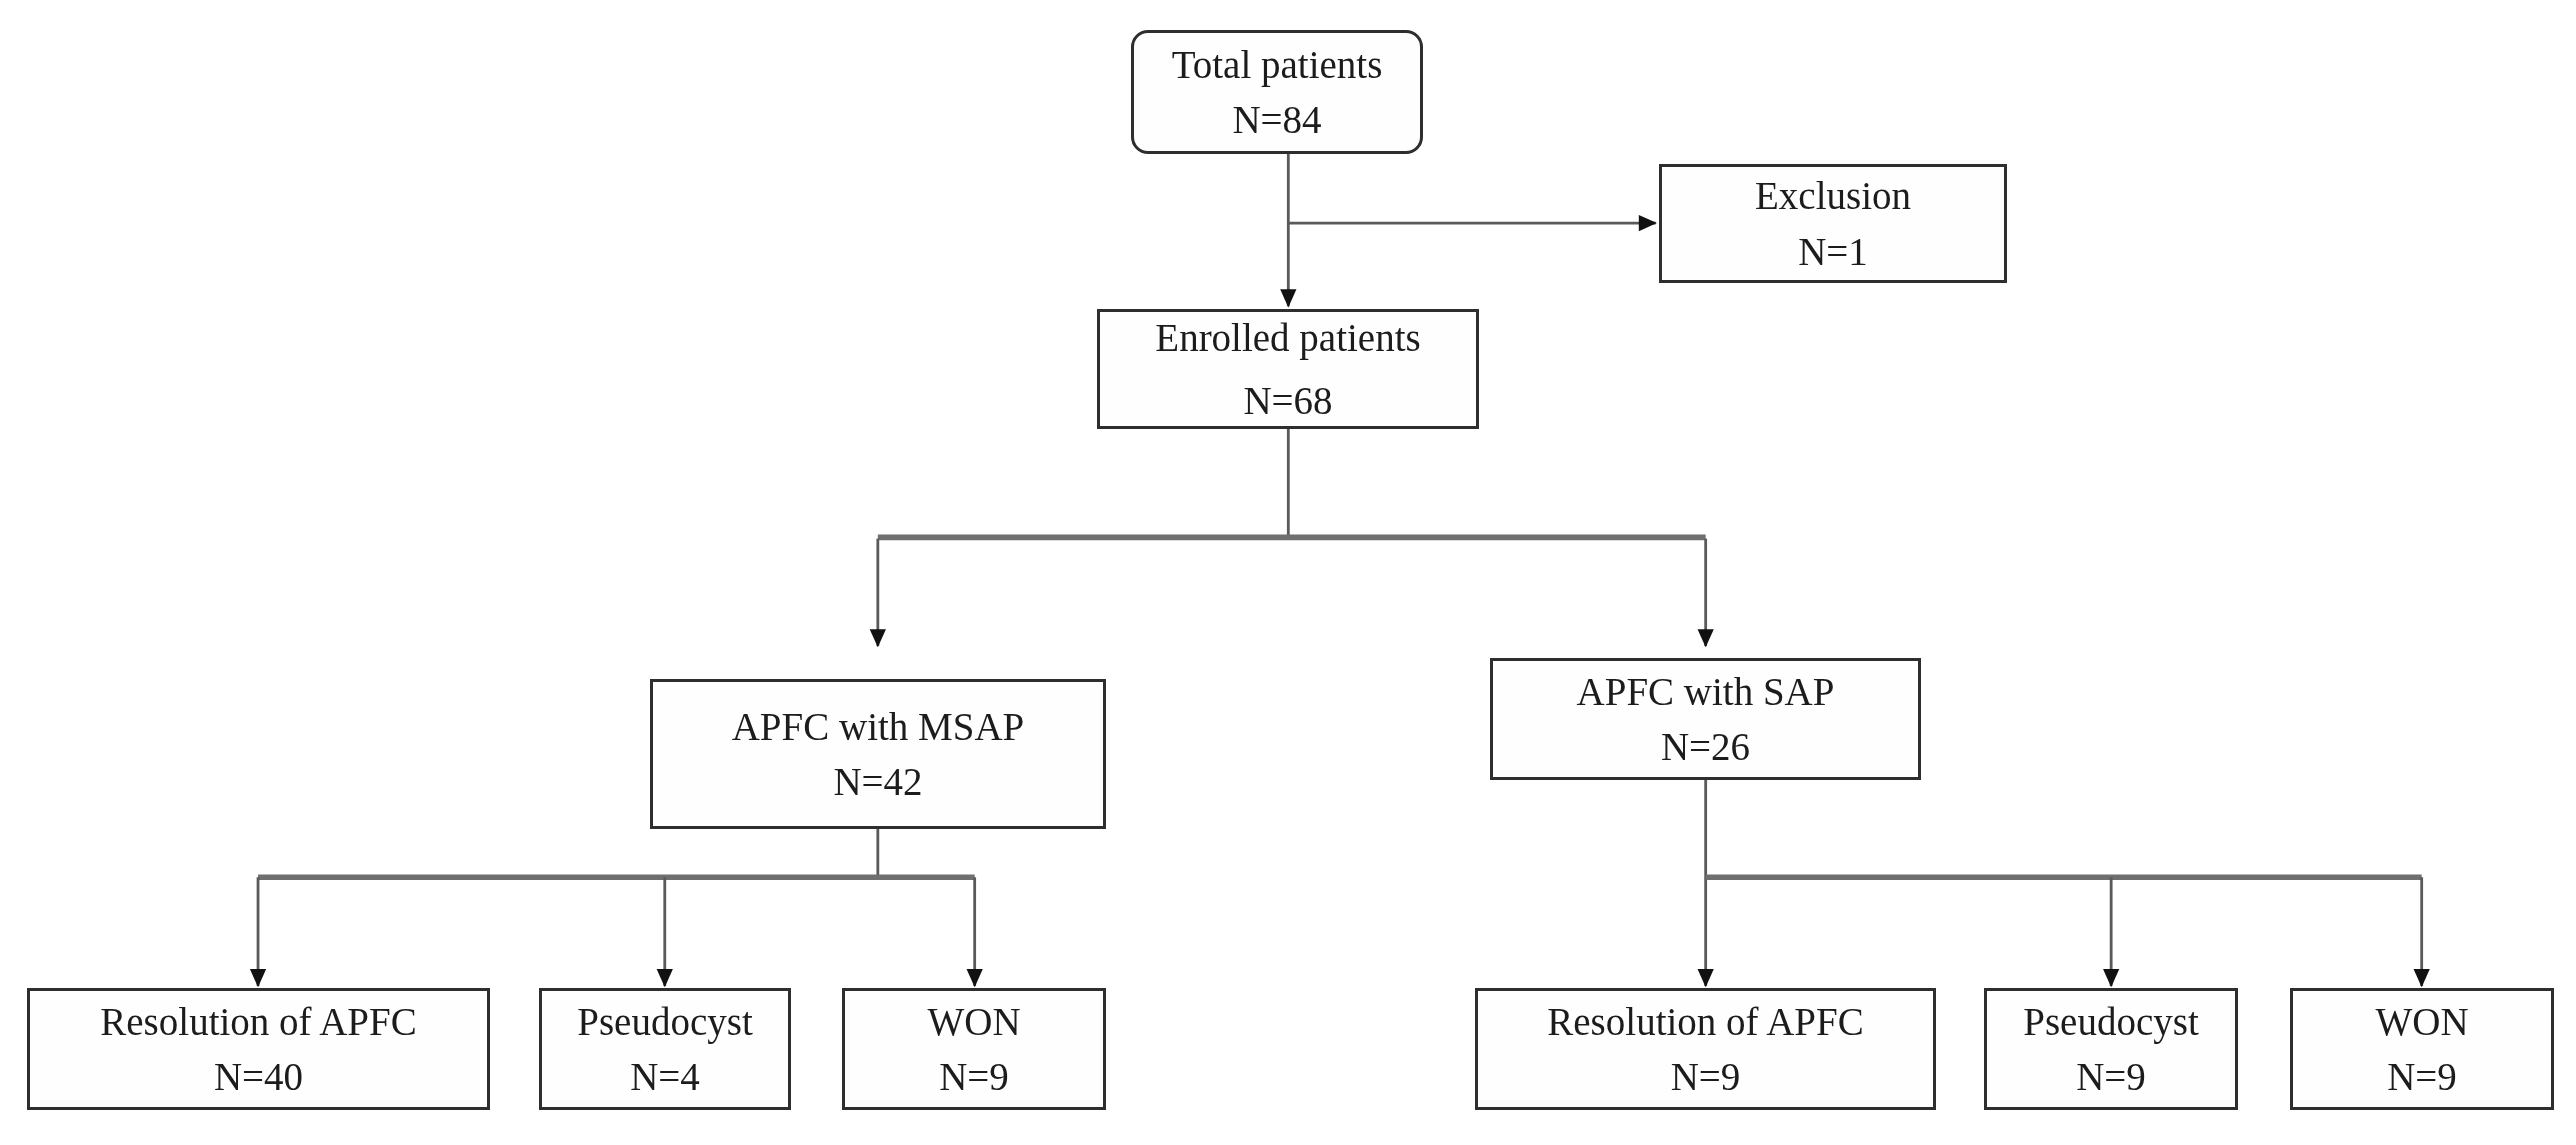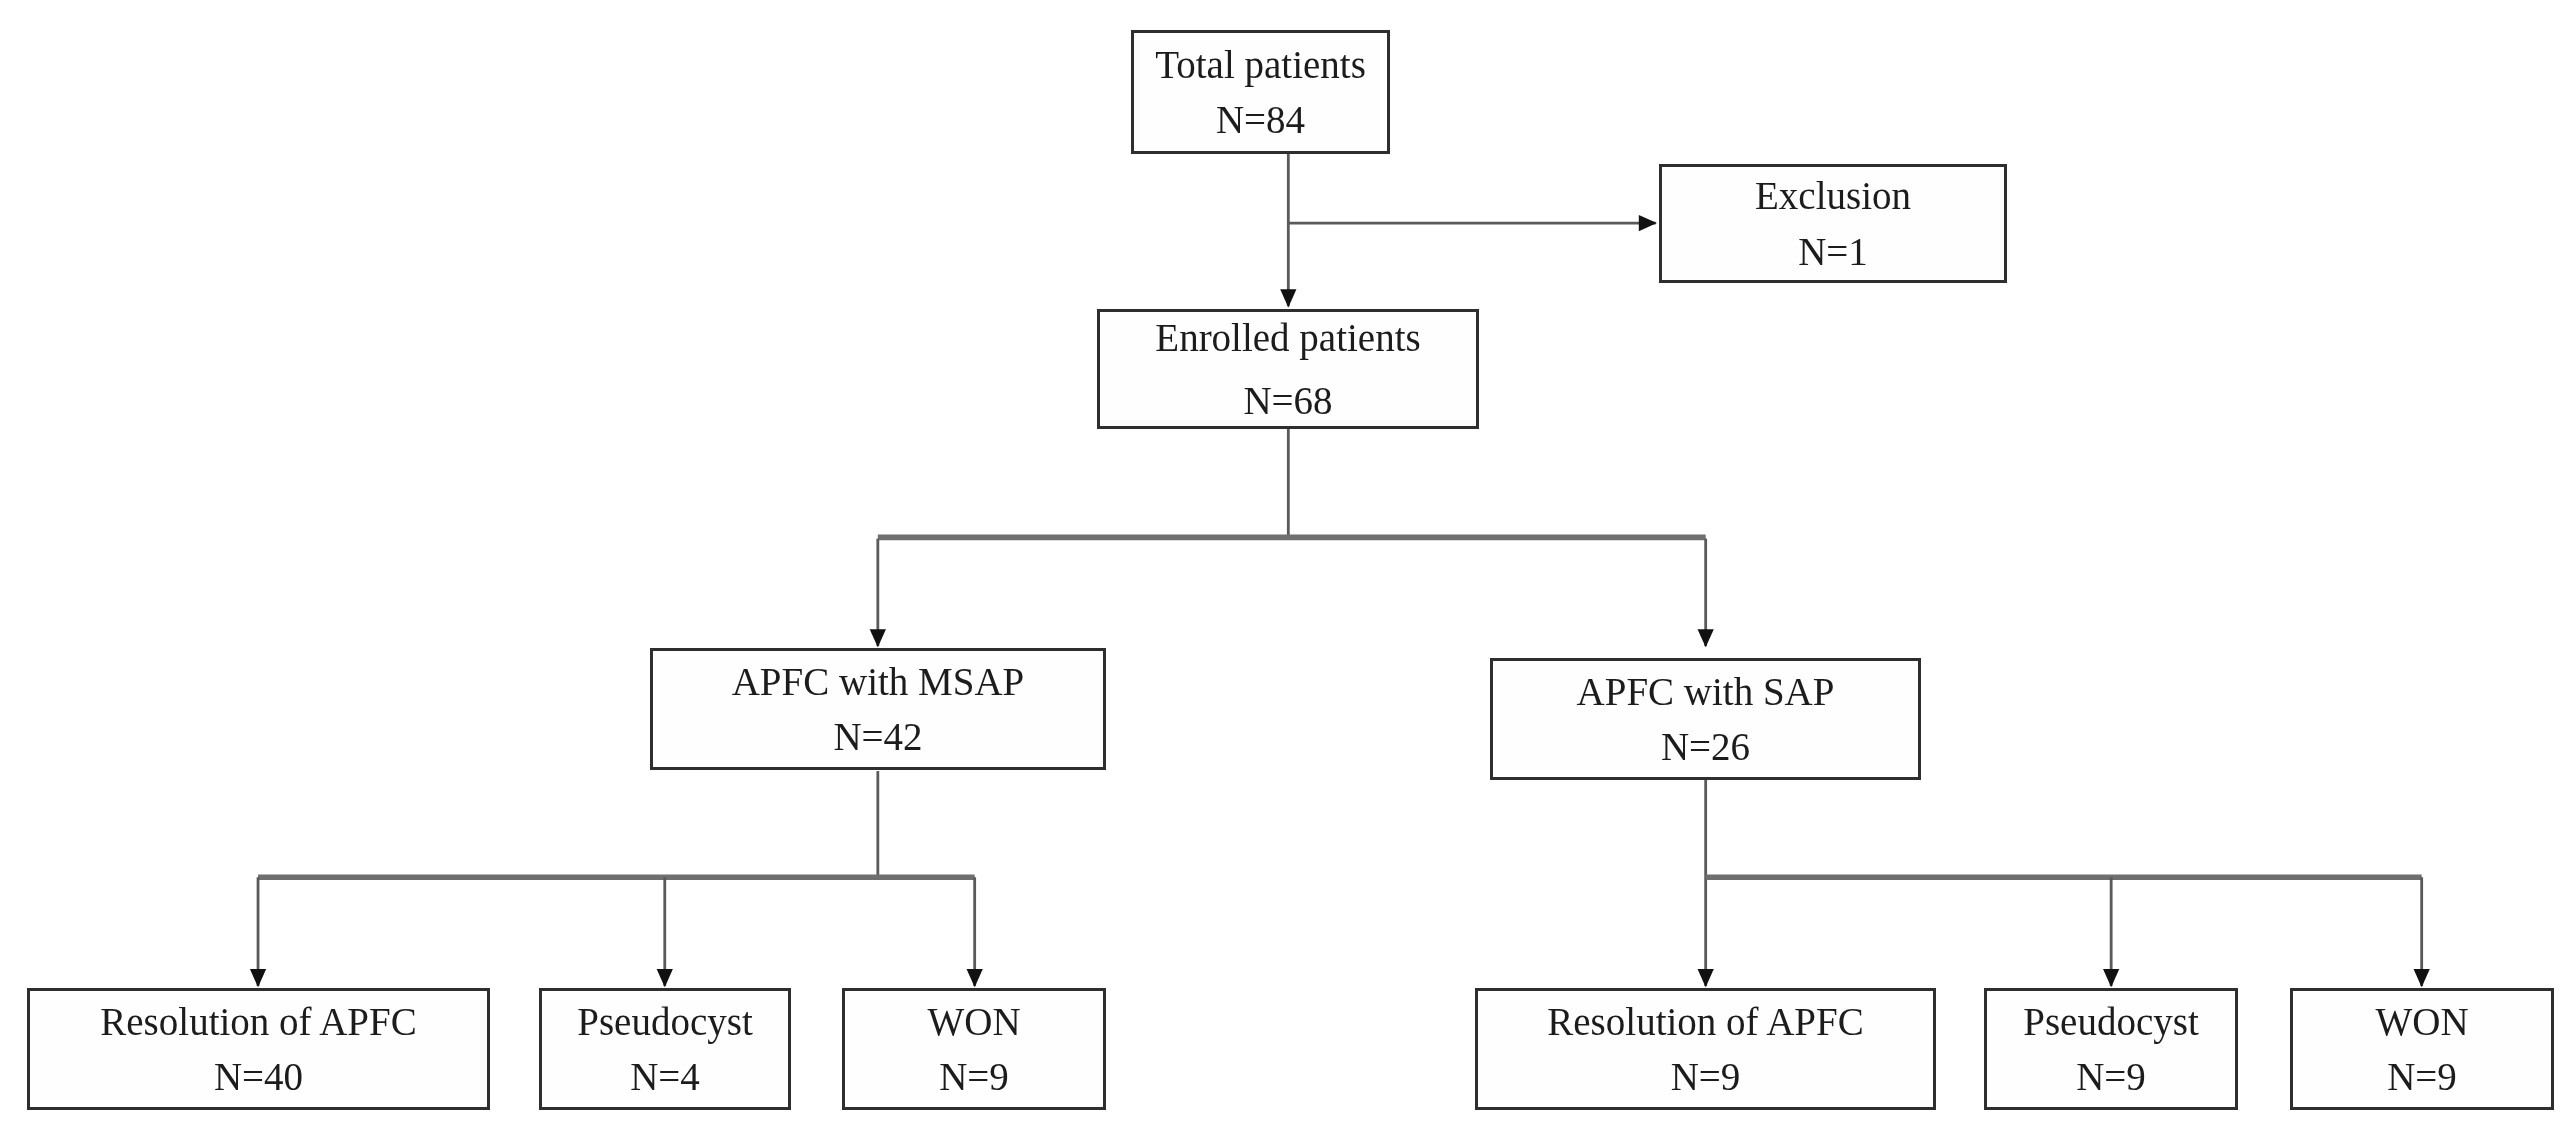--- a/index.html
+++ b/index.html
@@ -74,36 +74,36 @@
     <line class="edge" x1="413" y1="1404" x2="413" y2="1578" marker-end="url(#arrow)"></line>
     <line class="edge" x1="1064" y1="1404" x2="1064" y2="1578" marker-end="url(#arrow)"></line>
     <line class="edge" x1="1560" y1="1404" x2="1560" y2="1578" marker-end="url(#arrow)"></line>
 
     <line class="edge" x1="2730" y1="1234" x2="2730" y2="1578" marker-end="url(#arrow)"></line>
     <line class="edge thick" x1="2730" y1="1404" x2="3876" y2="1404"></line>
     <line class="edge" x1="3379" y1="1404" x2="3379" y2="1578" marker-end="url(#arrow)"></line>
     <line class="edge" x1="3876" y1="1404" x2="3876" y2="1578" marker-end="url(#arrow)"></line>
   </svg>
 
-  <div class="node" style="left:1131px; top:30px; width:259px; height:124px;">
+  <div class="node" style="left:1131px; top:30px; width:292px; height:124px;border-radius:17px;">
     <div class="label">Total patients</div>
     <div class="count">N=84</div>
   </div>
 
   <div class="node" style="left:1659px; top:164px; width:348px; height:119px;">
     <div class="label">Exclusion</div>
     <div class="count">N=1</div>
   </div>
 
   <div class="node" style="left:1097px; top:309px; width:382px; height:120px;gap:8px;">
     <div class="label">Enrolled patients</div>
     <div class="count">N=68</div>
   </div>
 
-  <div class="node" style="left:650px; top:648px; width:456px; height:122px;">
+  <div class="node" style="left:650px; top:679px; width:456px; height:150px;">
     <div class="label">APFC with MSAP</div>
     <div class="count">N=42</div>
   </div>
 
   <div class="node" style="left:1490px; top:649px; width:431px; height:122px;margin-top:9px;">
     <div class="label">APFC with SAP</div>
     <div class="count">N=26</div>
   </div>
 
   <div class="node" style="left:27px; top:988px; width:463px; height:122px;">

